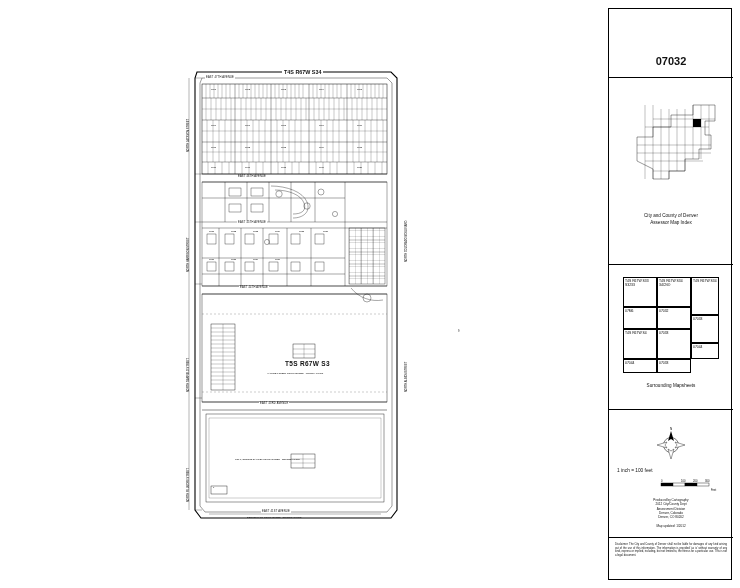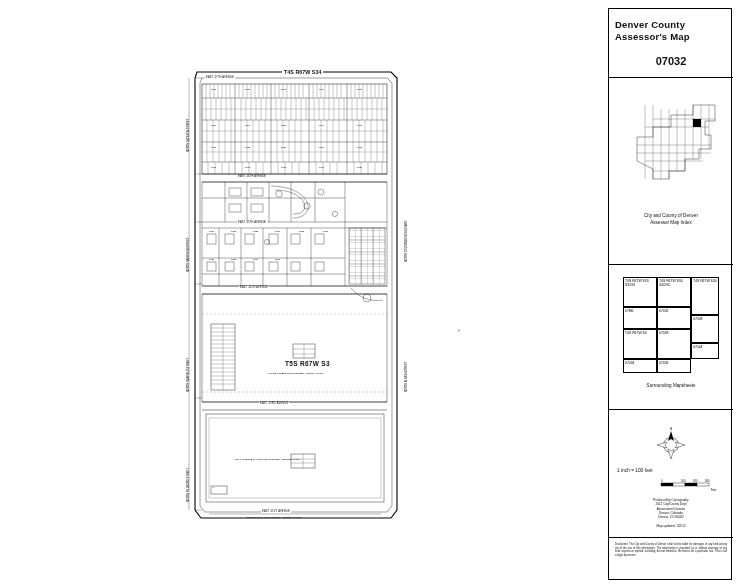--- a/index.html
+++ b/index.html
@@ -489,24 +489,20 @@
     <div class="tiny" style="left:78px;  top:196px;">0029</div>
     <div class="tiny" style="left:100px; top:196px;">0030</div>
 
     <div class="tiny" style="left:38px; top:424px;">1</div>
   </div>
 
   <div class="stray" style="left:458px; top:330px;">9</div>
 
   <div class="side-panel">
 
-    <div class="panel-title">
-      <div>Denver County</div>
-      <div>Assessor's Map</div>
-    </div>
     <div class="panel-number">07032</div>
 
     <div class="panel-divider d1"></div>
 
     <svg class="index-map" viewBox="0 0 104 120">
       <g stroke="#000" stroke-width="0.4" fill="none">
         <path d="M18 74 L18 50 L34 50 L34 40 L52 40 L52 28 L74 28 L74 18 L96 18 L96 34 L86 34
                  L86 48 L92 48 L92 62 L80 62 L80 72 L66 72 L66 84 L50 84 L50 92 L34 92 L34 82 Z"></path>
 
         <g stroke-width="0.25">

